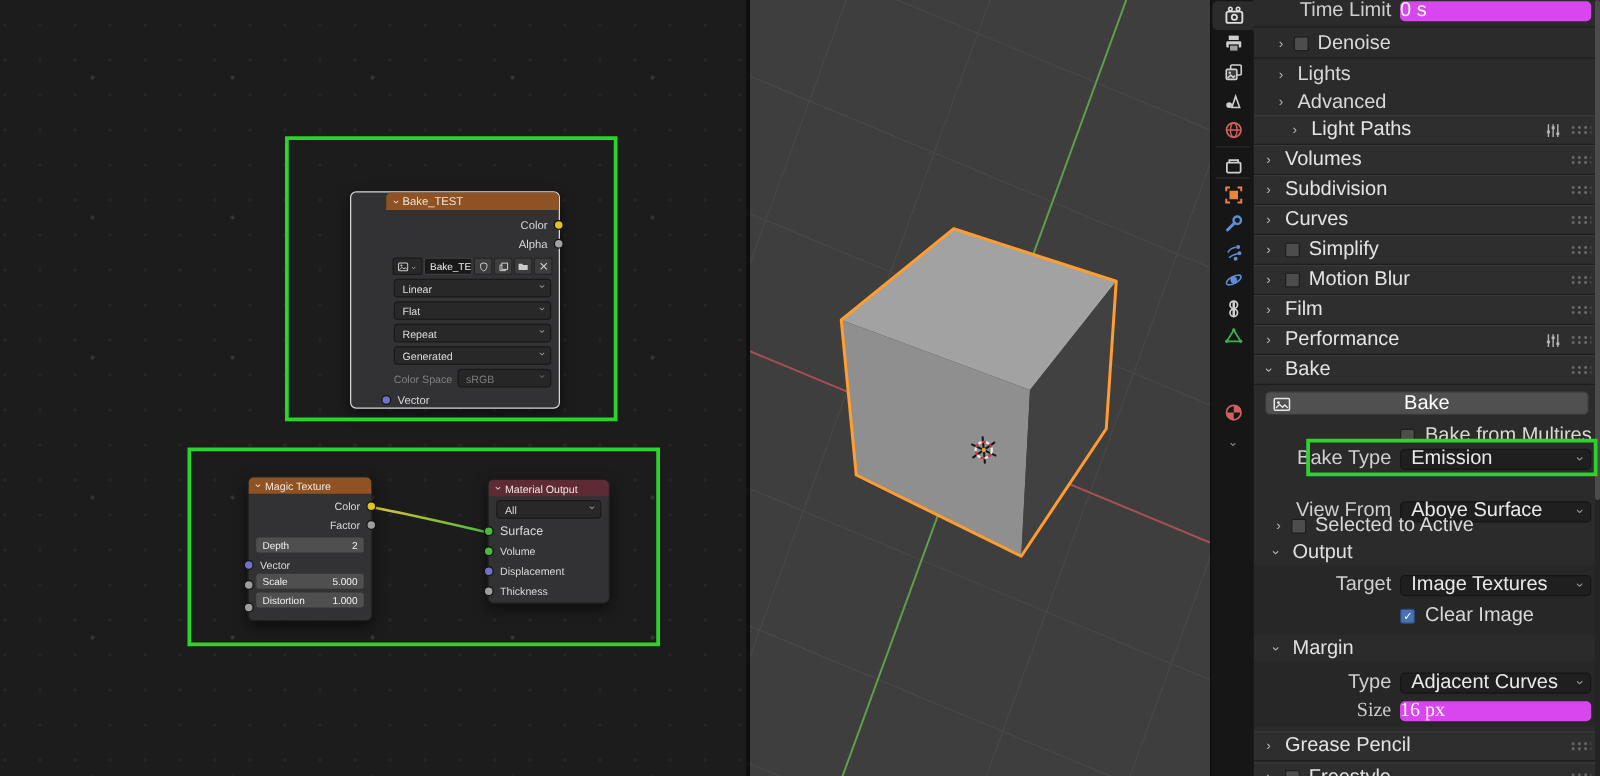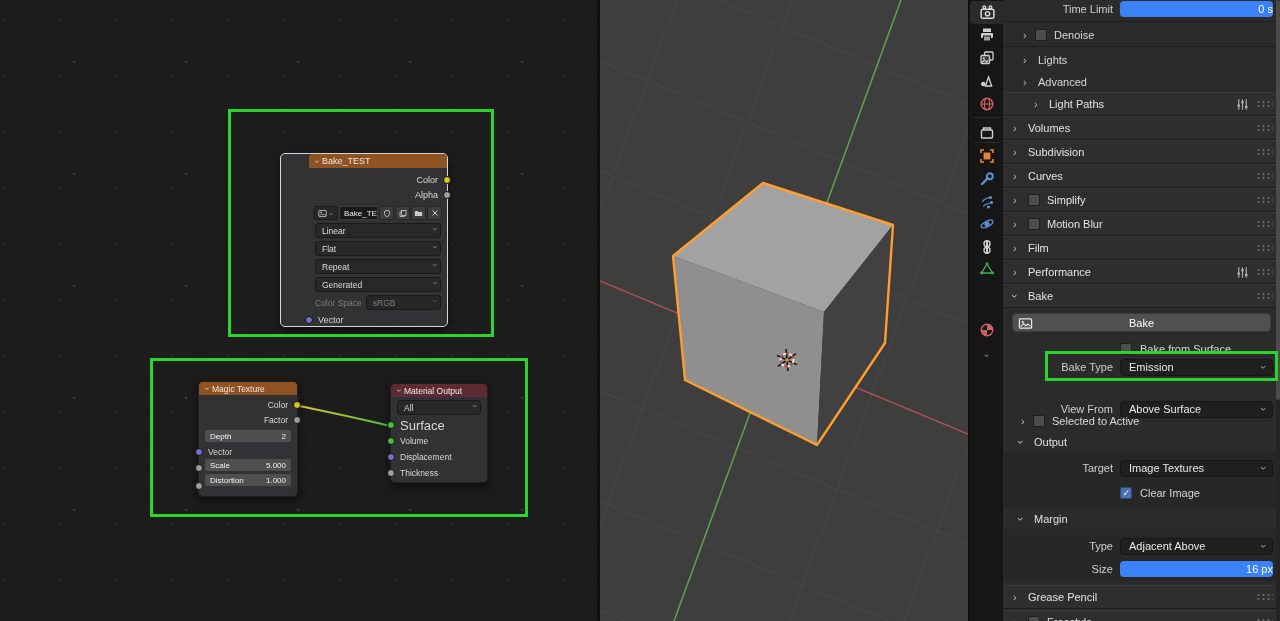--- a/index.html
+++ b/index.html
@@ -52,27 +52,27 @@
   .cslbl{color:#7f7f7f;font-size:8.5px;}
   
   .vp{position:absolute;left:600px;top:0;width:368px;height:621px;background:#3e3e3e;}
   
   .tabs{position:absolute;left:968px;top:0;width:35px;height:621px;background:#161616;border-left:1px solid #0d0d0d;box-sizing:border-box;}
   .tab{position:absolute;left:1px;width:34px;height:23px;display:flex;align-items:center;justify-content:center;}
   .tab.active{background:#2b2b2b;border-radius:4px 0 0 4px;}
   .tabsep{position:absolute;left:4px;width:27px;height:1px;background:#2a2a2a;}
   .tab-collapse{position:absolute;left:0;width:35px;text-align:center;color:#8a8a8a;font-size:10px;}
   
-  .props{position:absolute;left:1003px;top:0;width:277px;height:621px;background:#2b2b2b;font-size:11px;overflow:hidden;}
+  .props{position:absolute;left:1003px;top:0;width:277px;height:621px;background:#2b2b2b;font-size:16px;overflow:hidden;}
   .prow{position:absolute;left:0;width:100%;height:18px;display:flex;align-items:center;}
   .lbl{position:absolute;left:0;width:110px;text-align:right;color:#cfcfcf;}
   .dd{position:absolute;left:117px;width:153px;height:17px;background:#1f1f1f;border:1px solid #161616;border-radius:4px;
       box-sizing:border-box;display:flex;align-items:center;padding:0 8px;color:#e9e9e9;}
   .dd::after{content:"›";position:absolute;right:6px;top:1px;color:#9a9a9a;transform:rotate(90deg);font-size:11px;}
-  .num{position:absolute;left:117px;width:153px;height:16px;background:#3b82f6;border-radius:4px;text-align:right;
+  .num{position:absolute;left:117px;width:153px;height:16px;background:#d946ef;border-radius:4px;text-align:left;
        line-height:16px;color:#fdfdfd;}
   .phead{position:absolute;left:0;width:100%;height:24px;background:#2e2e2e;border-top:1px solid #383838;
          border-bottom:1px solid #1e1e1e;box-sizing:border-box;display:flex;align-items:center;gap:7px;
          padding-left:10px;color:#e4e4e4;}
   .psub{position:absolute;left:16px;display:flex;align-items:center;gap:7px;color:#e0e0e0;height:16px;}
   .subbg{position:absolute;left:0;width:100%;background:#272727;}
   .cb{width:12px;height:12px;background:#4d4d4d;border:1px solid #1f1f1f;border-radius:2px;box-sizing:border-box;flex:none;}
   .cb.on{background:#4772b3;border-color:#2c4b7d;position:relative;}
   .cb.on::after{content:"✓";position:absolute;color:#fff;font-size:9px;left:1.5px;top:0px;line-height:11px;}
   .pchev{color:#b9b9b9;font-size:11px;display:inline-block;width:8px;flex:none;}
@@ -214,21 +214,21 @@
   </div>
 
   <div class="node" style="left:390px;top:383px;width:98px;height:100px;">
     <div class="nhd mout" style="height:13px;font-size:8.5px;">
       <span class="cv"></span>
       <span class="lab">Material Output</span>
     </div>
     <div class="ndd">
       <span class="lab">All</span>
     </div>
-    <div class="nrow" style="font-size:13px;height:16px;margin-top:2px;">
+    <div class="nrow" style="font-size:10px;height:16px;margin-top:2px;">
       <span class="sock l" style="background:#4db93c;"></span>
       <span>Surface</span>
     </div>
     <div class="nrow" style="font-size:8.5px;height:16px;">
       <span class="sock l" style="background:#4db93c;"></span>
       <span>Volume</span>
     </div>
     <div class="nrow" style="font-size:8.5px;height:16px;">
       <span class="sock l" style="background:#7070c9;"></span>
       <span>Displacement</span>
@@ -474,21 +474,21 @@
     <svg width="15" height="15" viewBox="0 0 16 16">
       <rect x="1.5" y="3" width="13" height="10" rx="1" fill="none" stroke="#e8e8e8" stroke-width="1.3"></rect>
       <circle cx="5" cy="6.5" r="1.2" fill="#e8e8e8"></circle>
       <path d="M3 11 l3-3 2.5 2.5 2-2 2.5 2.5" stroke="#e8e8e8" stroke-width="1.2" fill="none"></path>
     </svg>
     <span class="lab">Bake</span>
   </div>
 
   <div class="prow" style="top:340px;">
     <span class="cb" style="margin-left:117px;"></span>
-    <span class="lab" style="margin-left:8px;">Bake from Surface</span>
+    <span class="lab" style="margin-left:8px;">Bake from Multires</span>
   </div>
 
   <div class="prow" style="top:358px;padding-left:36px;">
     <span class="lbl lab">Bake Type</span>
     <div class="dd">
       <span class="lab">Emission</span>
     </div>
   </div>
   <div class="anno" style="left:42px;top:351px;width:233px;height:30px;"></div>
 
@@ -522,24 +522,24 @@
   </div>
 
   <div class="psub" style="top:511px;">
     <span class="pchev d"></span>
     <span class="lab">Margin</span>
   </div>
   <div class="subbg" style="top:529px;height:52px;"></div>
   <div class="prow" style="top:537px;">
     <span class="lbl lab">Type</span>
     <div class="dd">
-      <span class="lab">Adjacent Above</span>
-    </div>
-  </div>
-  <div class="prow" style="top:560px;">
+      <span class="lab">Adjacent Curves</span>
+    </div>
+  </div>
+  <div class="prow" style="top:560px;font-family:Liberation Serif, serif;">
     <span class="lbl lab">Size</span>
     <div class="num">16 px</div>
   </div>
 
   <div class="phead" style="top:585px;">
     <span class="pchev"></span>
     <span class="lab">Grease Pencil</span>
     <span class="grip"></span>
   </div>
   <div class="phead" style="top:610px;">

